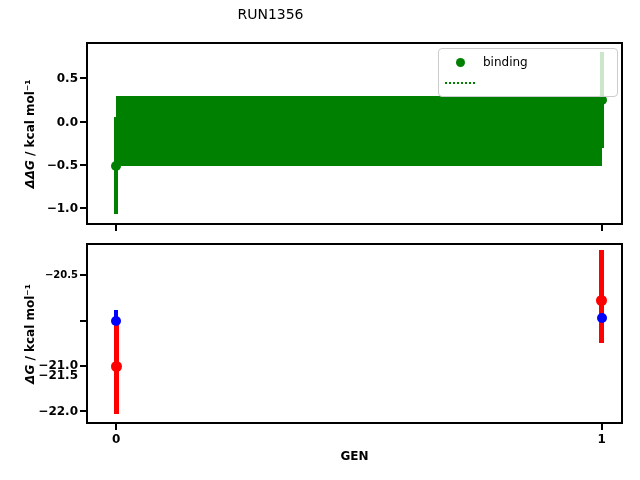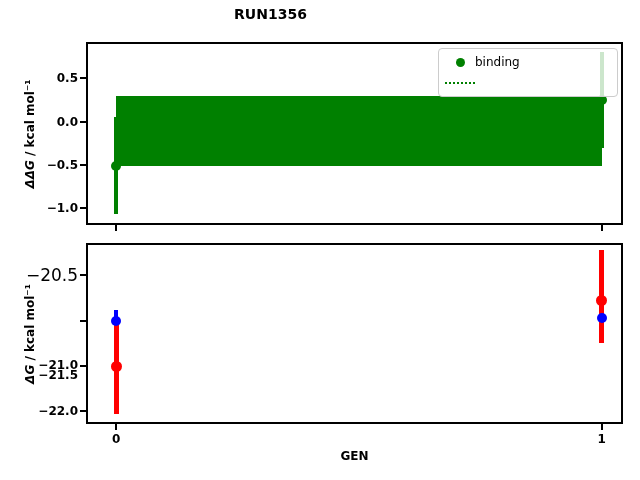--- a/index.html
+++ b/index.html
@@ -2,21 +2,21 @@
 <html><head>
 <meta charset="utf-8">
 <style>
   html,body{margin:0;padding:0;background:#fff;}
   #fig{
     position:relative;width:640px;height:480px;background:#ffffff;
     font-family:"DejaVu Sans", sans-serif;color:#000;overflow:hidden;
   }
   .suptitle{
     position:absolute;left:0;top:6px;width:541px;text-align:center;
-    font-size:14px;font-weight:bold;
+    font-size:14px;font-weight:normal;
   }
   .axes{
     position:absolute;border:2px solid #000;box-sizing:border-box;
     background:transparent;
   }
   #ax1{left:86px;top:42px;width:537px;height:183px;}
   #ax2{left:86px;top:243px;width:537px;height:181px;}
   .ylabel{
     position:absolute;width:260px;height:18px;line-height:18px;text-align:center;
     font-size:12px;font-weight:bold;transform:rotate(-90deg);
@@ -36,21 +36,21 @@
   }
   #legend1{left:438px;top:48px;width:180px;height:49px;}
   #legend2{left:508px;top:250px;width:105px;height:46px;}
   .lrow{display:flex;align-items:center;height:21px;font-size:12px;}
   .lmark{flex:0 0 30px;width:30px;display:flex;justify-content:center;align-items:center;}
   .ldot{width:9px;height:9px;border-radius:50%;}
   .ldot.green{background:#008000;}
   .ldot.blue{background:#0000ff;}
   .ldot.red{background:#ff0000;}
   .ldline{width:30px;height:0;border-top:2px dotted #008000;}
-  .ltext{white-space:nowrap;}
+  .ltext{margin-left:8px;white-space:nowrap;}
   .mark{position:absolute;}
 </style>
 </head>
 <body>
 
 <div id="fig">
 
   <div class="suptitle">RUN1356</div>
 
   <div class="axes" id="ax1"></div>
@@ -72,21 +72,21 @@
       <div class="mark" style="left: 80px; top: 207.278px; width: 6px; height: 2px; background: rgb(0, 0, 0);"></div>
       <div class="mark" style="left: 24px; top: 200.278px; width: 54px; height: 16px; line-height: 16px; text-align: right; font-size: 12px; font-weight: bold;">−1.0</div>
       <div class="mark" style="left: 115.155px; top: 225px; width: 2px; height: 6px; background: rgb(0, 0, 0);"></div>
       <div class="mark" style="left: 600.583px; top: 225px; width: 2px; height: 6px; background: rgb(0, 0, 0);"></div>
       <div class="mark" style="left: 116.155px; top: 95.6996px; width: 485.428px; height: 70.1451px; background: rgb(0, 128, 0);"></div>
       <div class="mark" style="left: 114.155px; top: 117.349px; width: 4px; height: 96.9908px; background: rgb(0, 128, 0);"></div>
       <div class="mark" style="left: 599.583px; top: 52.4001px; width: 4px; height: 95.2588px; background: rgb(0, 128, 0);"></div>
       <div class="mark" style="left: 111.155px; top: 160.845px; width: 10px; height: 10px; border-radius: 50%; background: rgb(0, 128, 0);"></div>
       <div class="mark" style="left: 596.583px; top: 95.0295px; width: 10px; height: 10px; border-radius: 50%; background: rgb(0, 128, 0);"></div>
       <div class="mark" style="left: 80px; top: 274.467px; width: 6px; height: 2px; background: rgb(0, 0, 0);"></div>
-      <div class="mark" style="left: 24px; top: 267.467px; width: 54px; height: 16px; line-height: 16px; text-align: right; font-size: 17px; font-weight: normal;">−20.5</div>
+      <div class="mark" style="left: 24px; top: 267.467px; width: 54px; height: 16px; line-height: 16px; text-align: right; font-size: 10px; font-weight: bold;">−20.5</div>
       <div class="mark" style="left: 80px; top: 319.805px; width: 6px; height: 2px; background: rgb(0, 0, 0);"></div>
       <div class="mark" style="left: 24px; top: 312.805px; width: 54px; height: 16px; line-height: 16px; text-align: right; font-size: 12px; font-weight: bold; margin-top: 44px;">−21.0</div>
       <div class="mark" style="left: 80px; top: 365.143px; width: 6px; height: 2px; background: rgb(0, 0, 0);"></div>
       <div class="mark" style="left: 24px; top: 367px; width: 54px; height: 16px; line-height: 16px; text-align: right; font-size: 12px; font-weight: bold;">−21.5</div>
       <div class="mark" style="left: 80px; top: 410.482px; width: 6px; height: 2px; background: rgb(0, 0, 0);"></div>
       <div class="mark" style="left: 24px; top: 403.482px; width: 54px; height: 16px; line-height: 16px; text-align: right; font-size: 12px; font-weight: bold;">−22.0</div>
       <div class="mark" style="left: 115.155px; top: 424px; width: 2px; height: 6px; background: rgb(0, 0, 0);"></div>
       <div class="mark" style="left: 101.155px; top: 432px; width: 30px; text-align: center; font-size: 12px; font-weight: bold;">0</div>
       <div class="mark" style="left: 600.583px; top: 424px; width: 2px; height: 6px; background: rgb(0, 0, 0);"></div>
       <div class="mark" style="left: 586.583px; top: 432px; width: 30px; text-align: center; font-size: 12px; font-weight: bold;">1</div>

